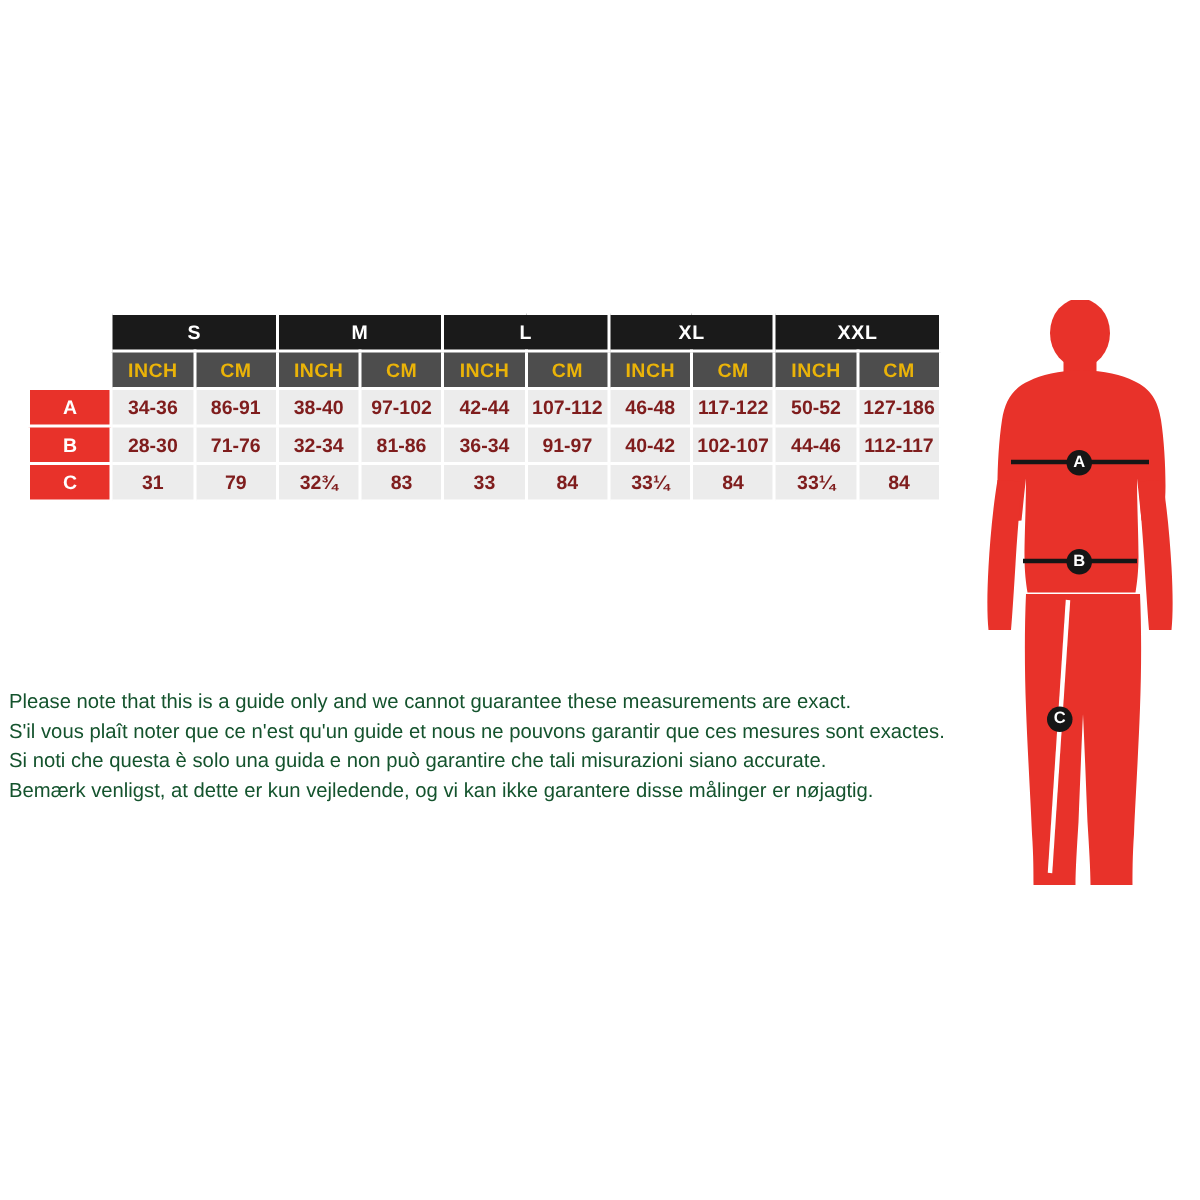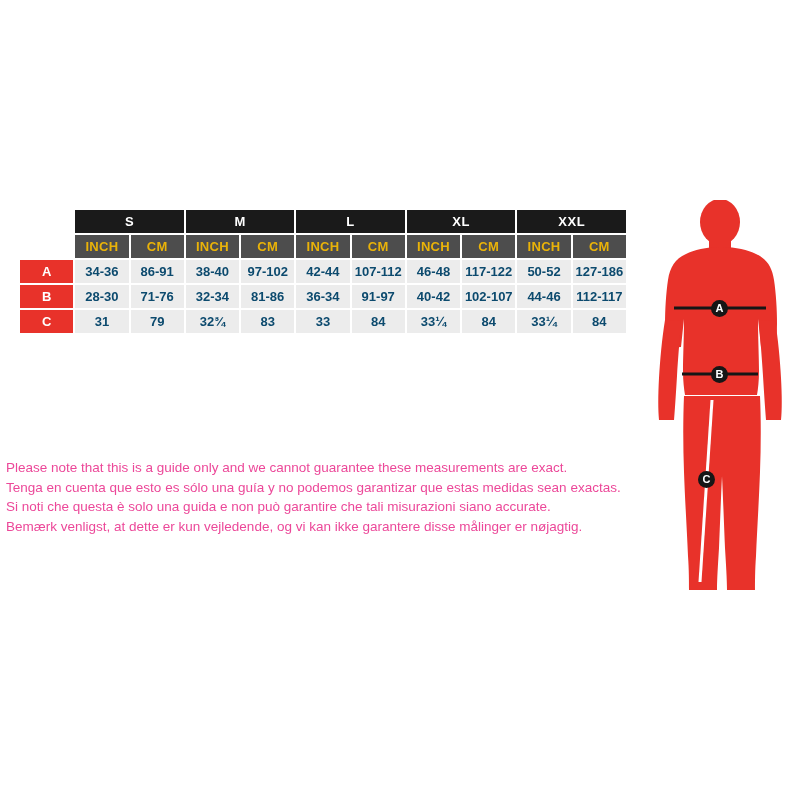--- a/index.html
+++ b/index.html
@@ -56,36 +56,36 @@
     letter-spacing: 0.5px;
   }
   .unit-head {
     background: #4d4d4d;
     color: #eab308;
     font-size: 12px;
     letter-spacing: 0.3px;
   }
   .data-cell {
     background: #ececec;
-    color: #0c4a6e;
+    color: #7f1d1d;
     font-weight: bold;
     font-size: 13px;
   }
 
   
   #notes {
     position: absolute;
     left: 6px;
     top: 458px;
     width: 620px;
   }
   #notes .note-line {
     font-size: 13.5px;
     line-height: 19.5px;
-    color: #ec4899;
+    color: #14532d;
     white-space: nowrap;
   }
 
   
   #figure {
     position: absolute;
     left: 640px;
     top: 200px;
     width: 160px;
     height: 420px;
@@ -174,21 +174,21 @@
       <td class="data-cell">84</td>
       <td class="data-cell">33¼</td>
       <td class="data-cell">84</td>
     </tr>
   </tbody>
     </table>
 </div>
 
 <div id="notes">
   <div class="note-line">Please note that this is a guide only and we cannot guarantee these measurements are exact.</div>
-  <div class="note-line">Tenga en cuenta que esto es sólo una guía y no podemos garantizar que estas medidas sean exactas.</div>
+  <div class="note-line">S'il vous plaît noter que ce n'est qu'un guide et nous ne pouvons garantir que ces mesures sont exactes.</div>
   <div class="note-line">Si noti che questa è solo una guida e non può garantire che tali misurazioni siano accurate.</div>
   <div class="note-line">Bemærk venligst, at dette er kun vejledende, og vi kan ikke garantere disse målinger er nøjagtig.</div>
 </div>
 
 <div id="figure">
   <svg width="160" height="420" viewBox="0 0 160 420">
     <g fill="#e8322a">
 
       <ellipse cx="80" cy="22" rx="20" ry="23"></ellipse>
 

